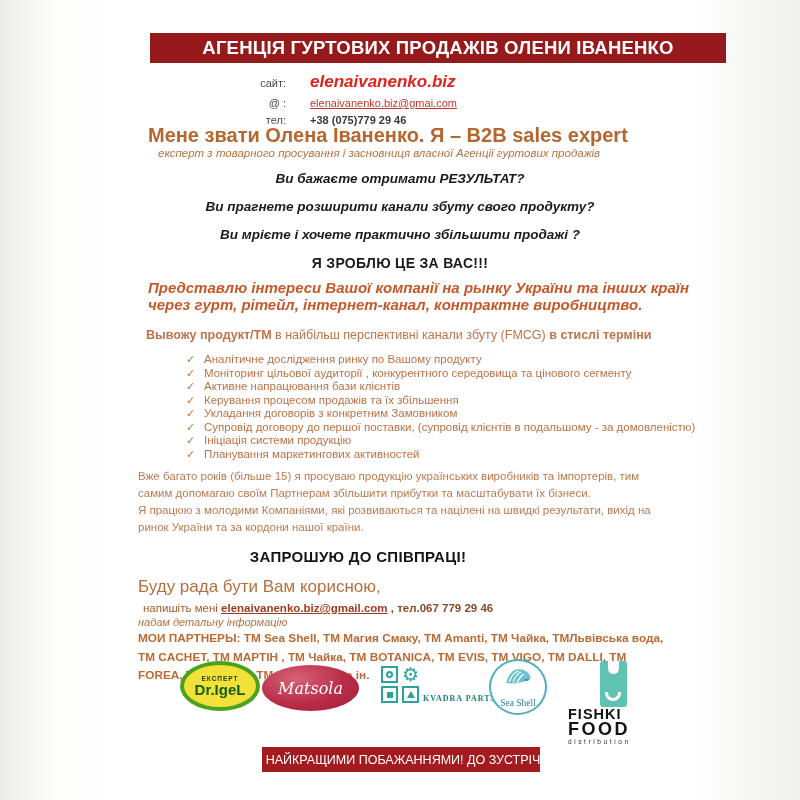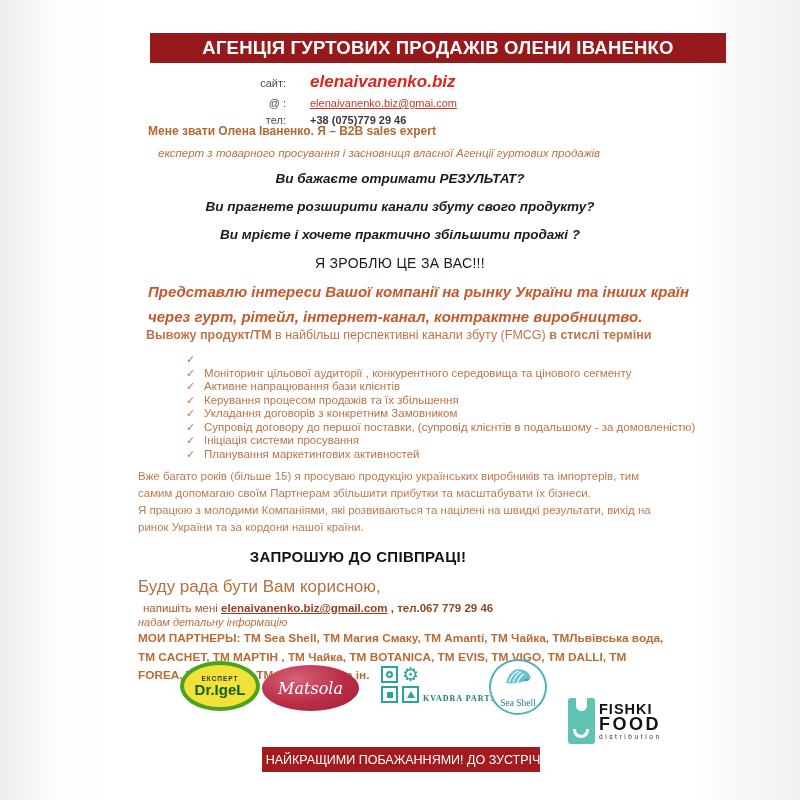--- a/index.html
+++ b/index.html
@@ -20,31 +20,31 @@
 
   
   #contact { left:228px; top:72px; width:330px; }
   .c-row { display:flex; align-items:baseline; }
   .c-label { width:58px; text-align:right; margin-right:24px; color:#4a4a4a; font-size:11px; }
   .c-site { font-size:17px; font-weight:bold; font-style:italic; color:#e0241c; }
   .c-mail { font-size:11px; color:#c0392b; text-decoration:underline; }
   .c-tel  { font-size:11px; font-weight:bold; color:#3a3a3a; }
   .c-row + .c-row { margin-top:5px; }
 
-  #name-line { left:148px; top:124px; font-size:12px; font-weight:bold; color:#b5672f; white-space:nowrap; }
+  #name-line { left:148px; top:124px; font-size:20px; font-weight:bold; color:#b5672f; white-space:nowrap; }
   #subtitle  { left:158px; top:147px; font-size:11.5px; font-style:italic; color:#b5733f; white-space:nowrap; }
 
   
   #questions { left:0; top:171px; width:800px; text-align:center; color:#1b1b1b; }
   .q { font-size:13.5px; font-weight:bold; font-style:italic; margin-bottom:13px; }
-  .promise { font-size:14px; font-weight:normal; margin-top:1px; letter-spacing:.3px; }
+  .promise { font-size:14px; font-weight:bold; margin-top:1px; letter-spacing:.3px; }
 
   
   #offer { left:148px; top:279px; width:585px; font-size:15px; font-weight:bold; font-style:italic;
-           color:#c6592a; line-height:25px; }
+           color:#c6592a; line-height:17px; }
 
   
   #services-heading { left:146px; top:328px; font-size:12.5px; color:#bf7347; white-space:nowrap; }
   #services-heading b { font-weight:bold; }
   #checklist { left:186px; top:353px; color:#bd7244; font-size:11.5px; }
   .chk-item { display:flex; line-height:13.5px; }
   .chk-mark { width:18px; flex:0 0 18px; font-size:11px; }
 
   
   #experience { left:138px; top:468px; width:527px; font-size:11.5px; line-height:17px; color:#bd7a50; }
@@ -78,21 +78,21 @@
   .kv-gear { border:none; font-size:19px; color:#2aa39a; line-height:17px; }
   .kv-square { width:6px; height:6px; background:#2aa39a; }
   .kv-tri { width:0; height:0; border-left:4px solid transparent; border-right:4px solid transparent; border-bottom:7px solid #2aa39a; }
   .kv-caption { position:absolute; left:42px; top:28px; font-family:"Liberation Serif", serif;
     font-size:8px; font-weight:bold; letter-spacing:1px; color:#1b8079; white-space:nowrap; }
 
   #logo-seashell { left:489px; top:659px; width:58px; height:56px; border:2px solid #4fb0bd; border-radius:50%;
     display:flex; flex-direction:column; align-items:center; justify-content:center; background:#fff; }
   .ss-name { font-family:"Liberation Serif", serif; font-size:9.5px; color:#2f7f8e; margin-top:13px; }
 
-  #logo-fishki { left:568px; top:698px; display:flex; align-items:center; }
+  #logo-fishki { left:568px; top:661px; display:flex; align-items:flex-end;flex-direction:column; }
   .fk-bag { position:relative; width:27px; height:46px; background:#5fc2b2; border-radius:3px; margin-right:4px; }
   .fk-notch { position:absolute; left:8px; top:0; width:11px; height:13px; background:#fff; border-radius:0 0 6px 6px; }
   .fk-smile { position:absolute; left:5px; bottom:6px; width:16px; height:9px; border:3px solid #fff; border-top:none; border-radius:0 0 12px 12px; }
   .fk-text { color:#121212; }
   .fk-l1 { font-size:14.5px; font-weight:900; letter-spacing:1px; line-height:14px; }
   .fk-l2 { font-size:18px; font-weight:900; letter-spacing:2.5px; line-height:17px; }
   .fk-l3 { font-size:6.5px; letter-spacing:2.6px; color:#2d2d2d; line-height:8px; }
 
   
   #banner-bottom { left:262px; top:747px; width:278px; height:25px; background:#a31a1f; color:#fff;
@@ -132,20 +132,21 @@
     <div class="promise">Я ЗРОБЛЮ ЦЕ  ЗА ВАС!!!</div>
   </div>
 
   <div id="offer" class="abs">Представлю інтереси Вашої  компанії на рынку України та  інших країн через гурт, рітейл, інтернет-канал, контрактне  виробництво.</div>
 
   <div id="services-heading" class="abs"><b>Вывожу продукт/ТМ</b><span> в найбільш  перспективні  канали збуту  (FMCG) </span><b>в стислі терміни</b></div>
 
   <div id="checklist" class="abs">
     <div class="chk-item">
         <span class="chk-mark">✓</span>
+        <span>Аналітичне дослідження ринку по Вашому продукту</span>
       </div>
     <div class="chk-item">
         <span class="chk-mark">✓</span>
         <span>Моніторинг цільової  аудиторії , конкурентного середовища та  цінового сегменту</span>
       </div>
     <div class="chk-item">
         <span class="chk-mark">✓</span>
         <span>Активне напрацювання  бази  клієнтів</span>
       </div>
     <div class="chk-item">
@@ -155,21 +156,21 @@
     <div class="chk-item">
         <span class="chk-mark">✓</span>
         <span>Укладання  договорів з  конкретним Замовником</span>
       </div>
     <div class="chk-item">
         <span class="chk-mark">✓</span>
         <span>Супровід  договору до першої поставки, (супровід клієнтів  в подальшому  -  за домовленістю)</span>
       </div>
     <div class="chk-item">
         <span class="chk-mark">✓</span>
-        <span>Ініціація системи просування</span>
+        <span>Ініціація системи продукцію</span>
       </div>
     <div class="chk-item">
         <span class="chk-mark">✓</span>
         <span>Планування  маркетингових активностей</span>
       </div>
   </div>
 
   <div id="experience" class="abs">
     <div>Вже багато років  (більше 15) я просуваю  продукцію українських виробників та  імпортерів,  тим самим допомагаю своїм Партнерам  збільшити  прибутки та  масштабувати їх  бізнеси.</div>
     <div>Я працюю  з  молодими Компаніями, які розвиваються та  націлені на швидкі  результати, вихід на ринок України та за кордони нашої країни.</div>

